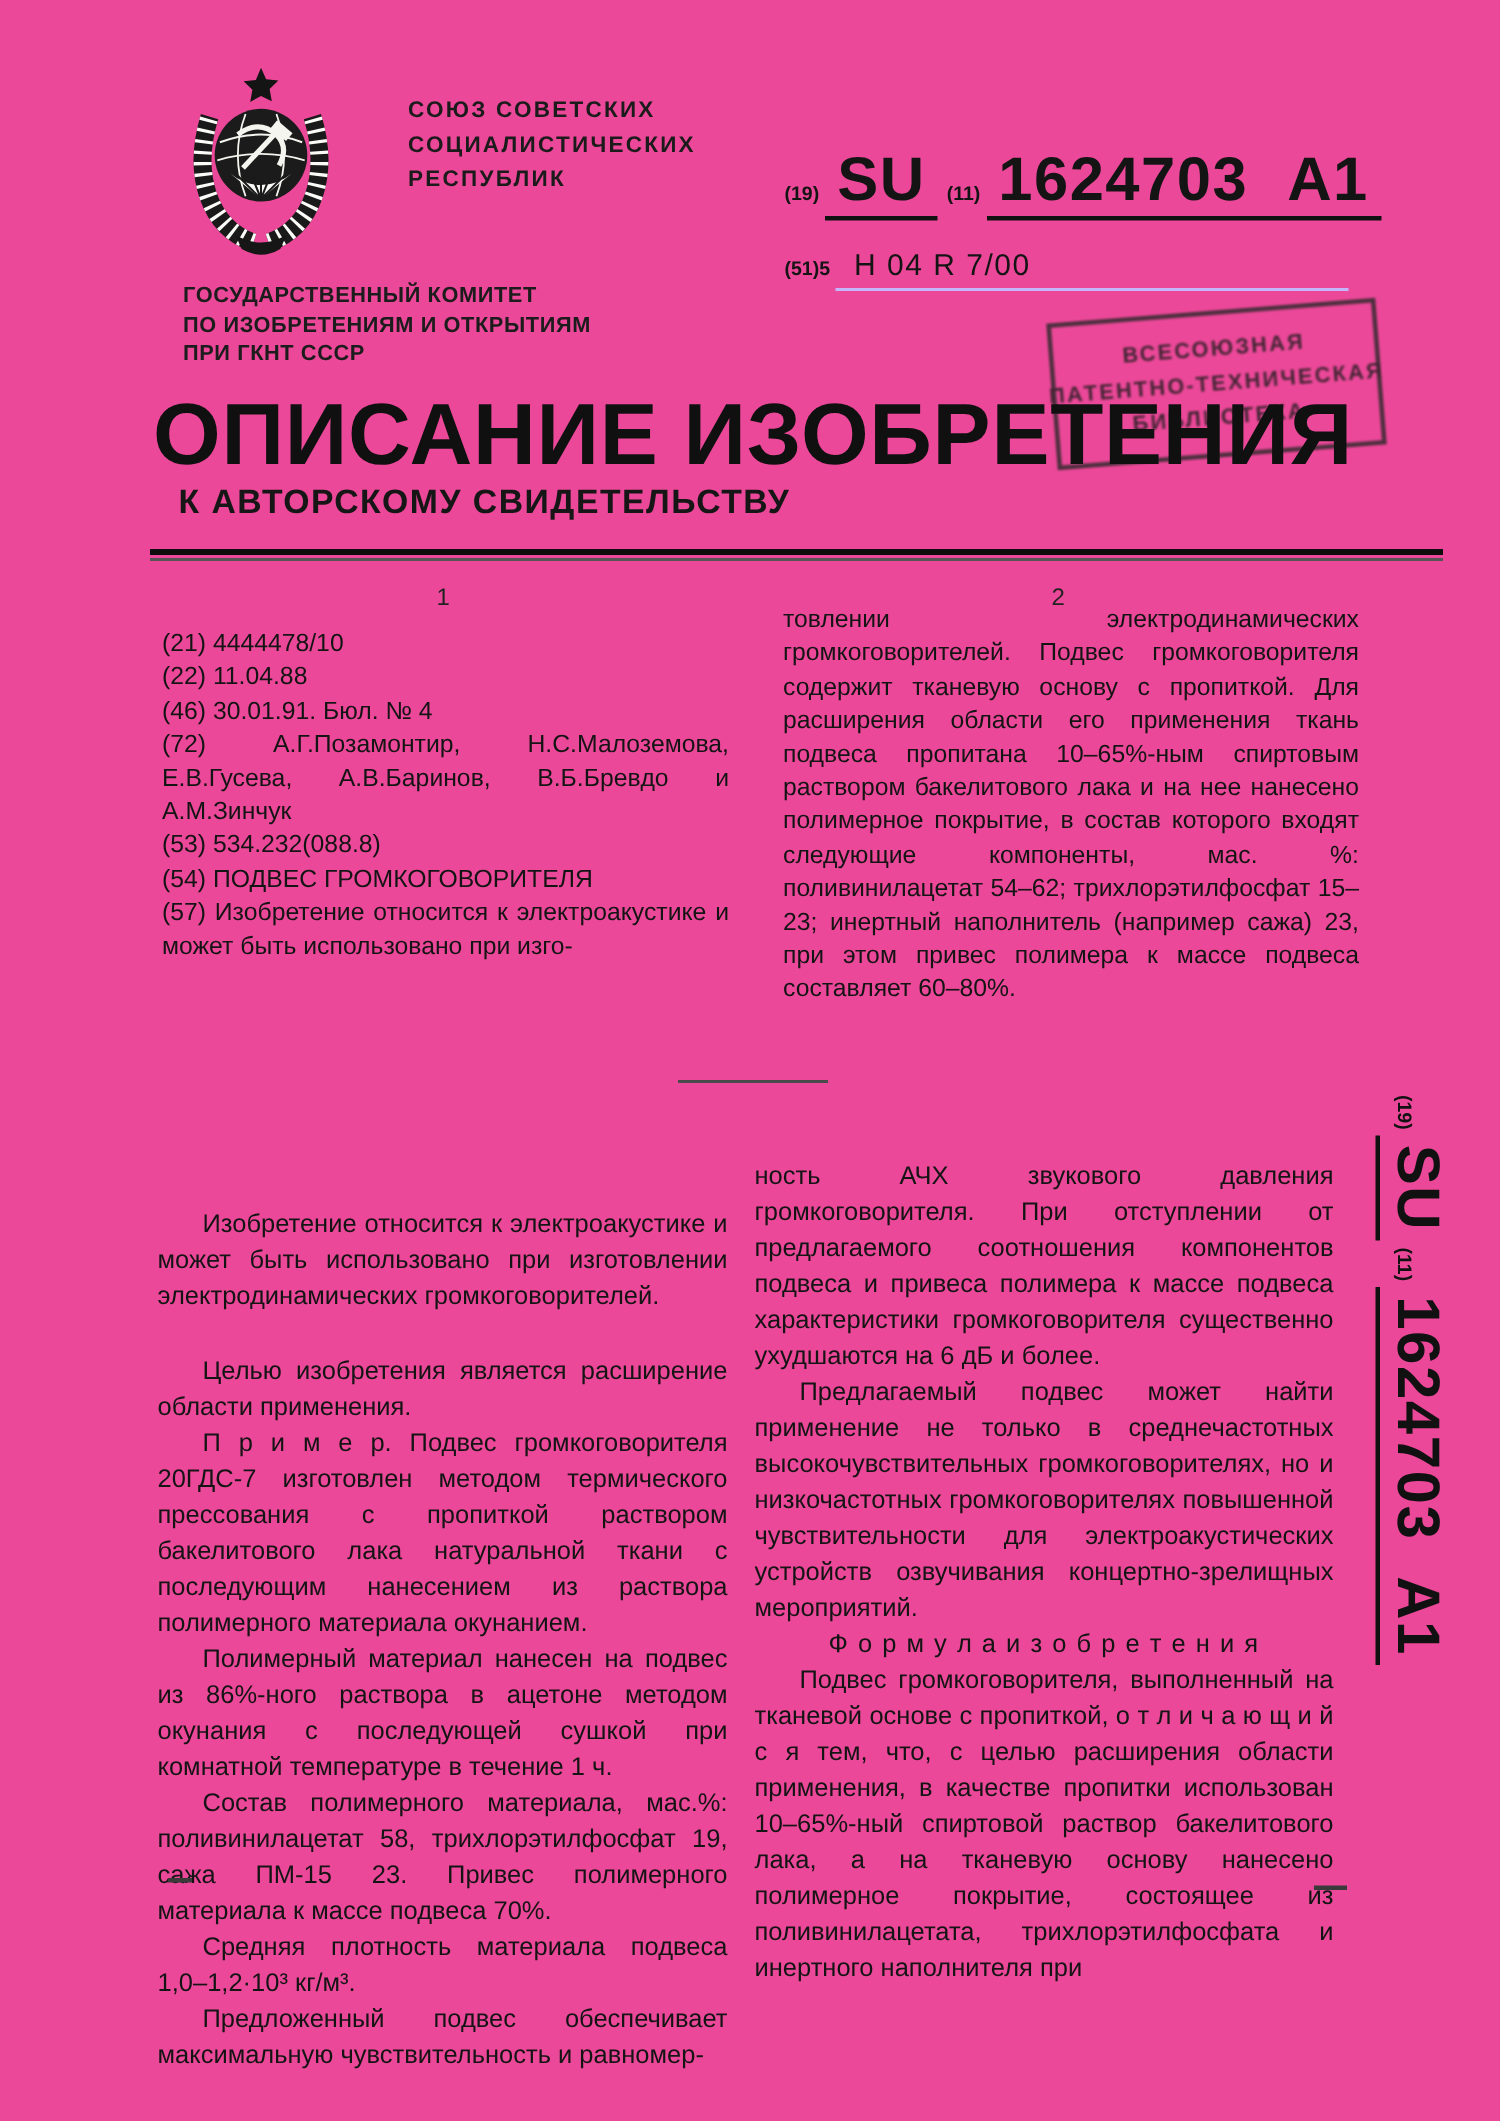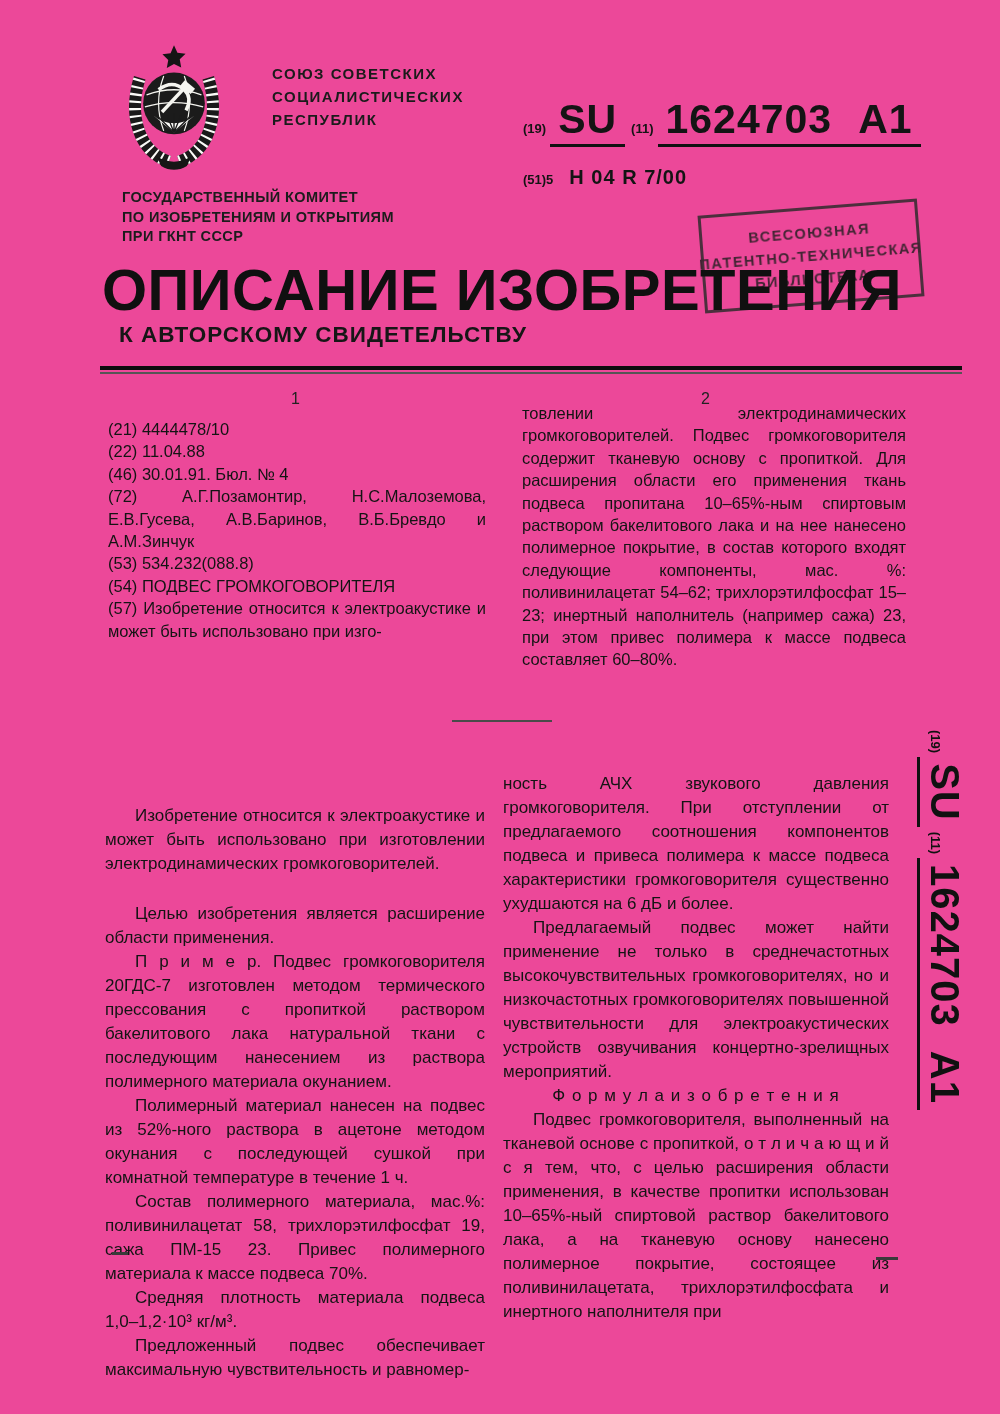--- a/index.html
+++ b/index.html
@@ -11,21 +11,21 @@
   .abs{position:absolute;}
 
   
   .emblem{left:114px;top:36px;width:120px;height:140px;}
   .union{left:272px;top:62px;font-size:15px;line-height:23px;letter-spacing:1.5px;font-weight:bold;color:#1b1b1b;}
   .pubrow{left:523px;top:96px;display:flex;align-items:baseline;white-space:nowrap;}
   .inid{font-size:13px;font-weight:bold;margin-right:4px;}
   .bigcode{font-size:41px;font-weight:bold;border-bottom:3px solid #111;padding:0 8px 1px 8px;letter-spacing:1px;}
   .bigcode .gap{display:inline-block;width:26px;}
   .ipcrow{left:523px;top:166px;display:flex;align-items:baseline;}
-  .ipc-class{font-size:20px;font-weight:bold;border-bottom:2px solid #ec4899;width:330px;padding:0 0 3px 12px;letter-spacing:1px;}
+  .ipc-class{font-size:20px;font-weight:normal;border-bottom:2px solid #c4b5fd;width:330px;padding:0 0 3px 12px;letter-spacing:1px;}
   .committee{left:122px;top:188px;font-size:14.5px;line-height:19.5px;letter-spacing:.4px;font-weight:bold;color:#1c1c1c;}
   .stamp{
     left:701px;top:207px;width:214px;height:92px;
     border:3px solid #2a2a2a;transform:rotate(-4.5deg);
     display:flex;flex-direction:column;justify-content:center;align-items:center;
     filter:blur(0.55px);opacity:.82;color:#1d1d1d;
   }
   .stamp div{font-size:14.5px;font-weight:bold;letter-spacing:1.5px;line-height:23px;white-space:nowrap;}
   .doc-title{left:102px;top:256px;font-size:58px;font-weight:bold;letter-spacing:.5px;color:#101010;}
   .doc-subtitle{left:119px;top:322px;font-size:22.5px;letter-spacing:1px;color:#161616;font-weight:bold;}
@@ -140,21 +140,21 @@
   <div class="col bib-right">
     <p>товлении электродинамических громкоговорителей. Подвес громкоговорителя содержит тканевую основу с пропиткой. Для расширения области его применения ткань подвеса пропитана 10–65%-ным спиртовым раствором бакелитового лака и на нее нанесено полимерное покрытие, в состав которого входят следующие компоненты, мас. %: поливинилацетат 54–62; трихлорэтилфосфат 15–23; инертный наполнитель (например сажа) 23, при этом привес полимера к массе подвеса составляет 60–80%.</p>
   </div>
 
   <div class="abs divider"></div>
 
   <div class="col body-left">
     <p class="noindent" style="text-indent:30px;margin-top:32px;">Изобретение относится к электроакустике и может быть использовано при изготовлении электродинамических громкоговорителей.</p>
     <p class="gapbefore">Целью изобретения является расширение области применения.</p>
     <p>П р и м е р. Подвес громкоговорителя 20ГДС-7 изготовлен методом термического прессования с пропиткой раствором бакелитового лака натуральной ткани с последующим нанесением из раствора полимерного материала окунанием.</p>
-    <p>Полимерный материал нанесен на подвес из 52%-ного раствора в ацетоне методом окунания с последующей сушкой при комнатной температуре в течение 1 ч.</p>
+    <p>Полимерный материал нанесен на подвес из 86%-ного раствора в ацетоне методом окунания с последующей сушкой при комнатной температуре в течение 1 ч.</p>
     <p>Состав полимерного материала, мас.%: поливинилацетат 58, трихлорэтилфосфат 19, сажа ПМ-15 23. Привес полимерного материала к массе подвеса 70%.</p>
     <p>Средняя плотность материала подвеса 1,0–1,2·10³ кг/м³.</p>
     <p>Предложенный подвес обеспечивает максимальную чувствительность и равномер-</p>
   </div>
 
   <div class="col body-right">
     <p class="noindent">ность АЧХ звукового давления громкоговорителя. При отступлении от предлагаемого соотношения компонентов подвеса и привеса полимера к массе подвеса характеристики громкоговорителя существенно ухудшаются на 6 дБ и более.</p>
     <p>Предлагаемый подвес может найти применение не только в среднечастотных высокочувствительных громкоговорителях, но и низкочастотных громкоговорителях повышенной чувствительности для электроакустических устройств озвучивания концертно-зрелищных мероприятий.</p>
     <p class="formula-head">Ф о р м у л а  и з о б р е т е н и я</p>
     <p>Подвес громкоговорителя, выполненный на тканевой основе с пропиткой, о т л и ч а ю щ и й с я  тем, что, с целью расширения области применения, в качестве пропитки использован 10–65%-ный спиртовой раствор бакелитового лака, а на тканевую основу нанесено полимерное покрытие, состоящее из поливинилацетата, трихлорэтилфосфата и инертного наполнителя при</p>

